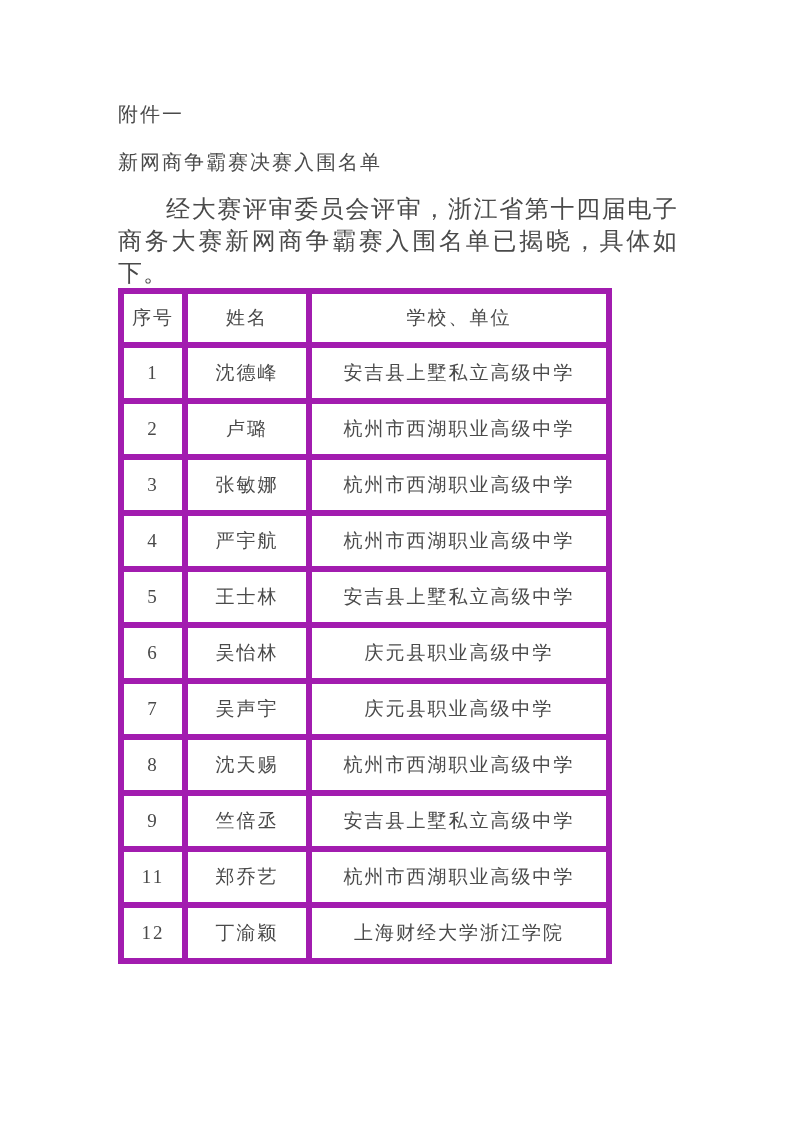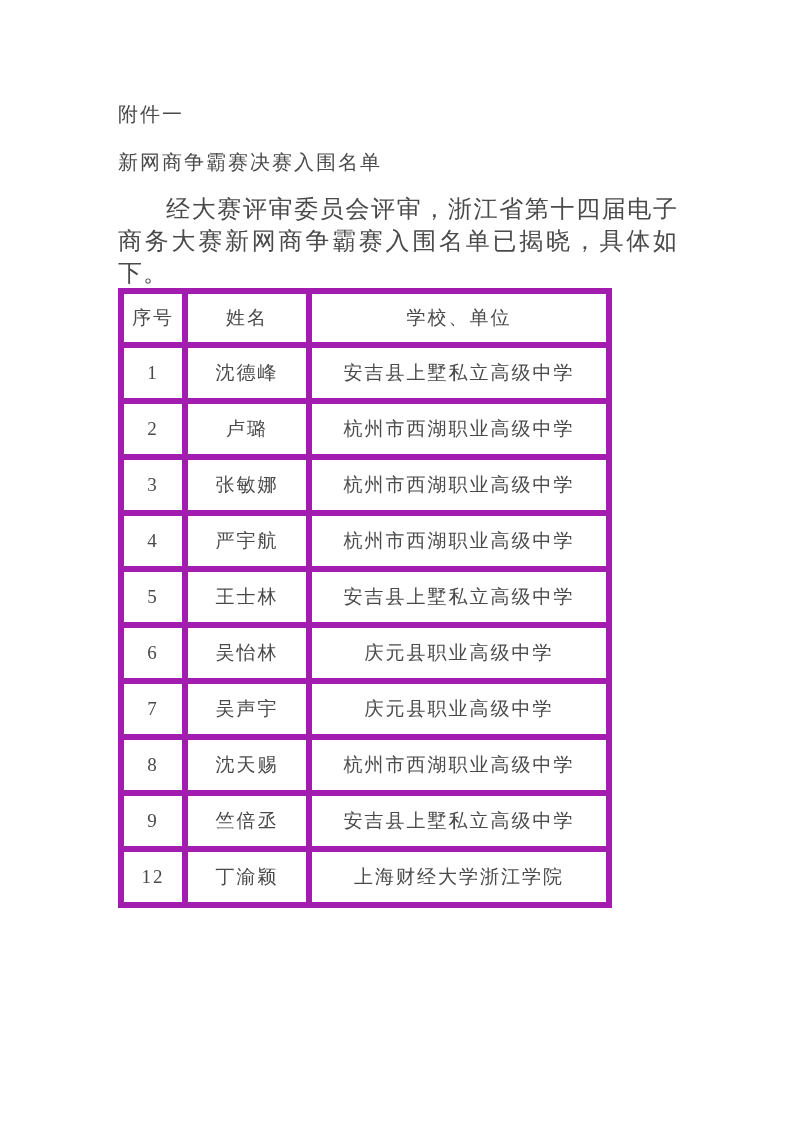--- a/index.html
+++ b/index.html
@@ -141,20 +141,25 @@
           <td>8</td>
           <td>沈天赐</td>
           <td>杭州市西湖职业高级中学</td>
         </tr>
         <tr>
           <td>9</td>
           <td>竺倍丞</td>
           <td>安吉县上墅私立高级中学</td>
         </tr>
         <tr>
+          <td>11</td>
+          <td>郑乔艺</td>
+          <td>杭州市西湖职业高级中学</td>
+        </tr>
+        <tr>
           <td>12</td>
           <td>丁渝颖</td>
           <td>上海财经大学浙江学院</td>
         </tr>
       </tbody>
   </table>
 
 </div>
 
 </body></html>

